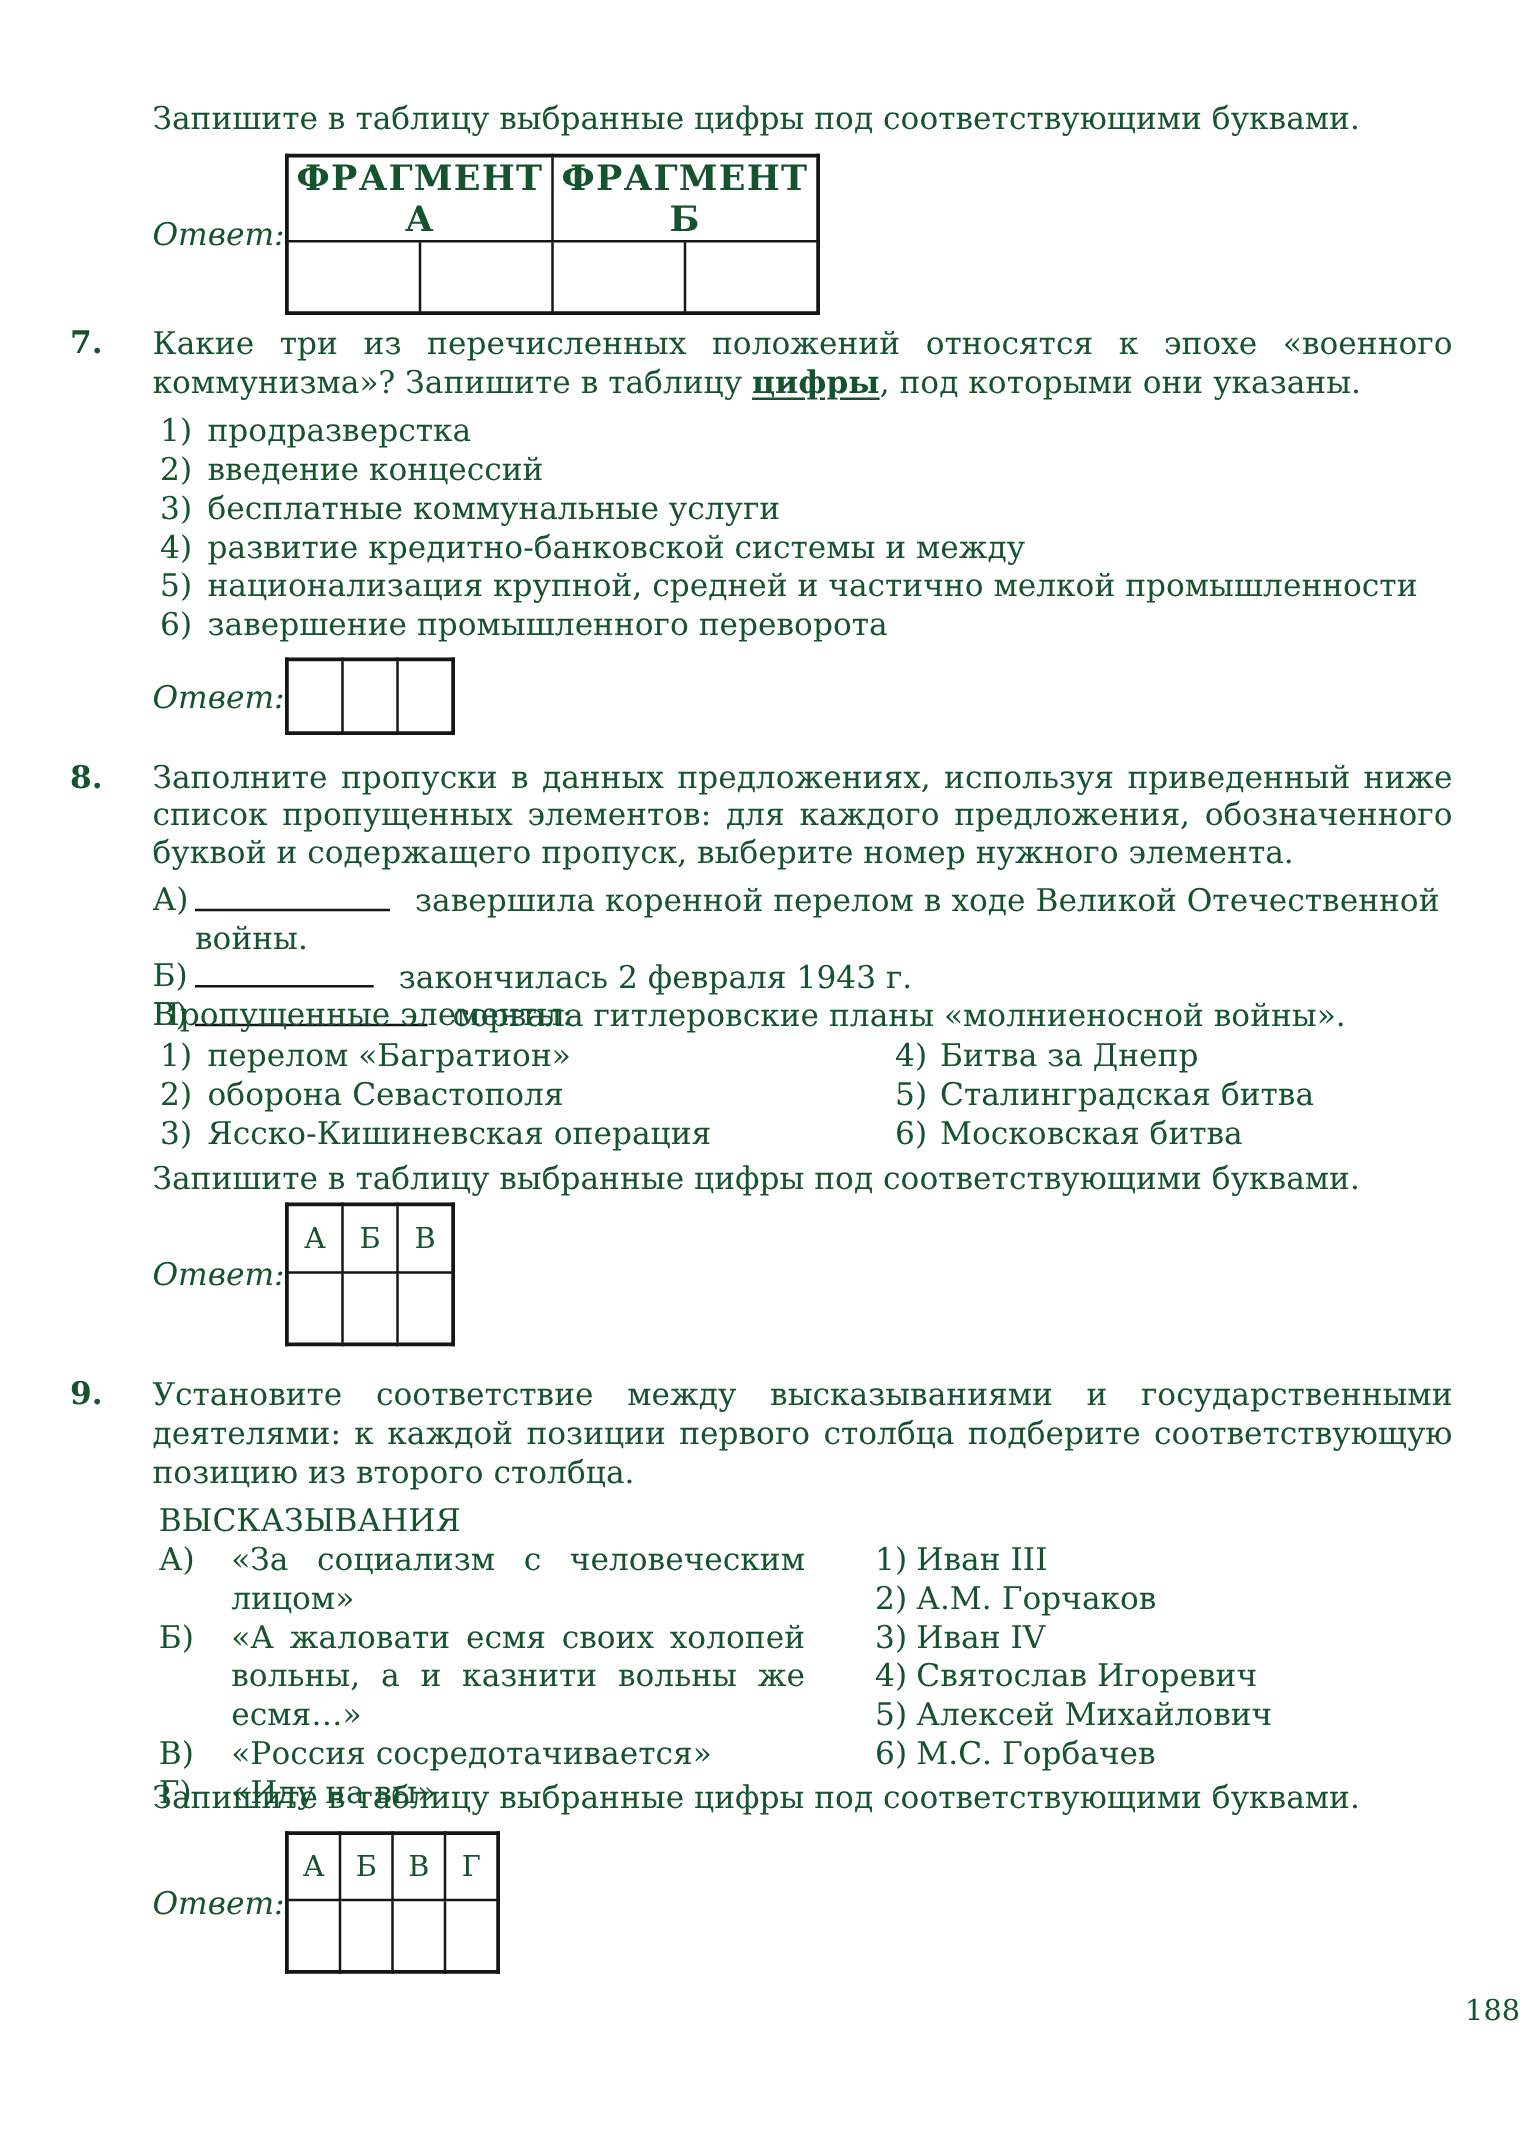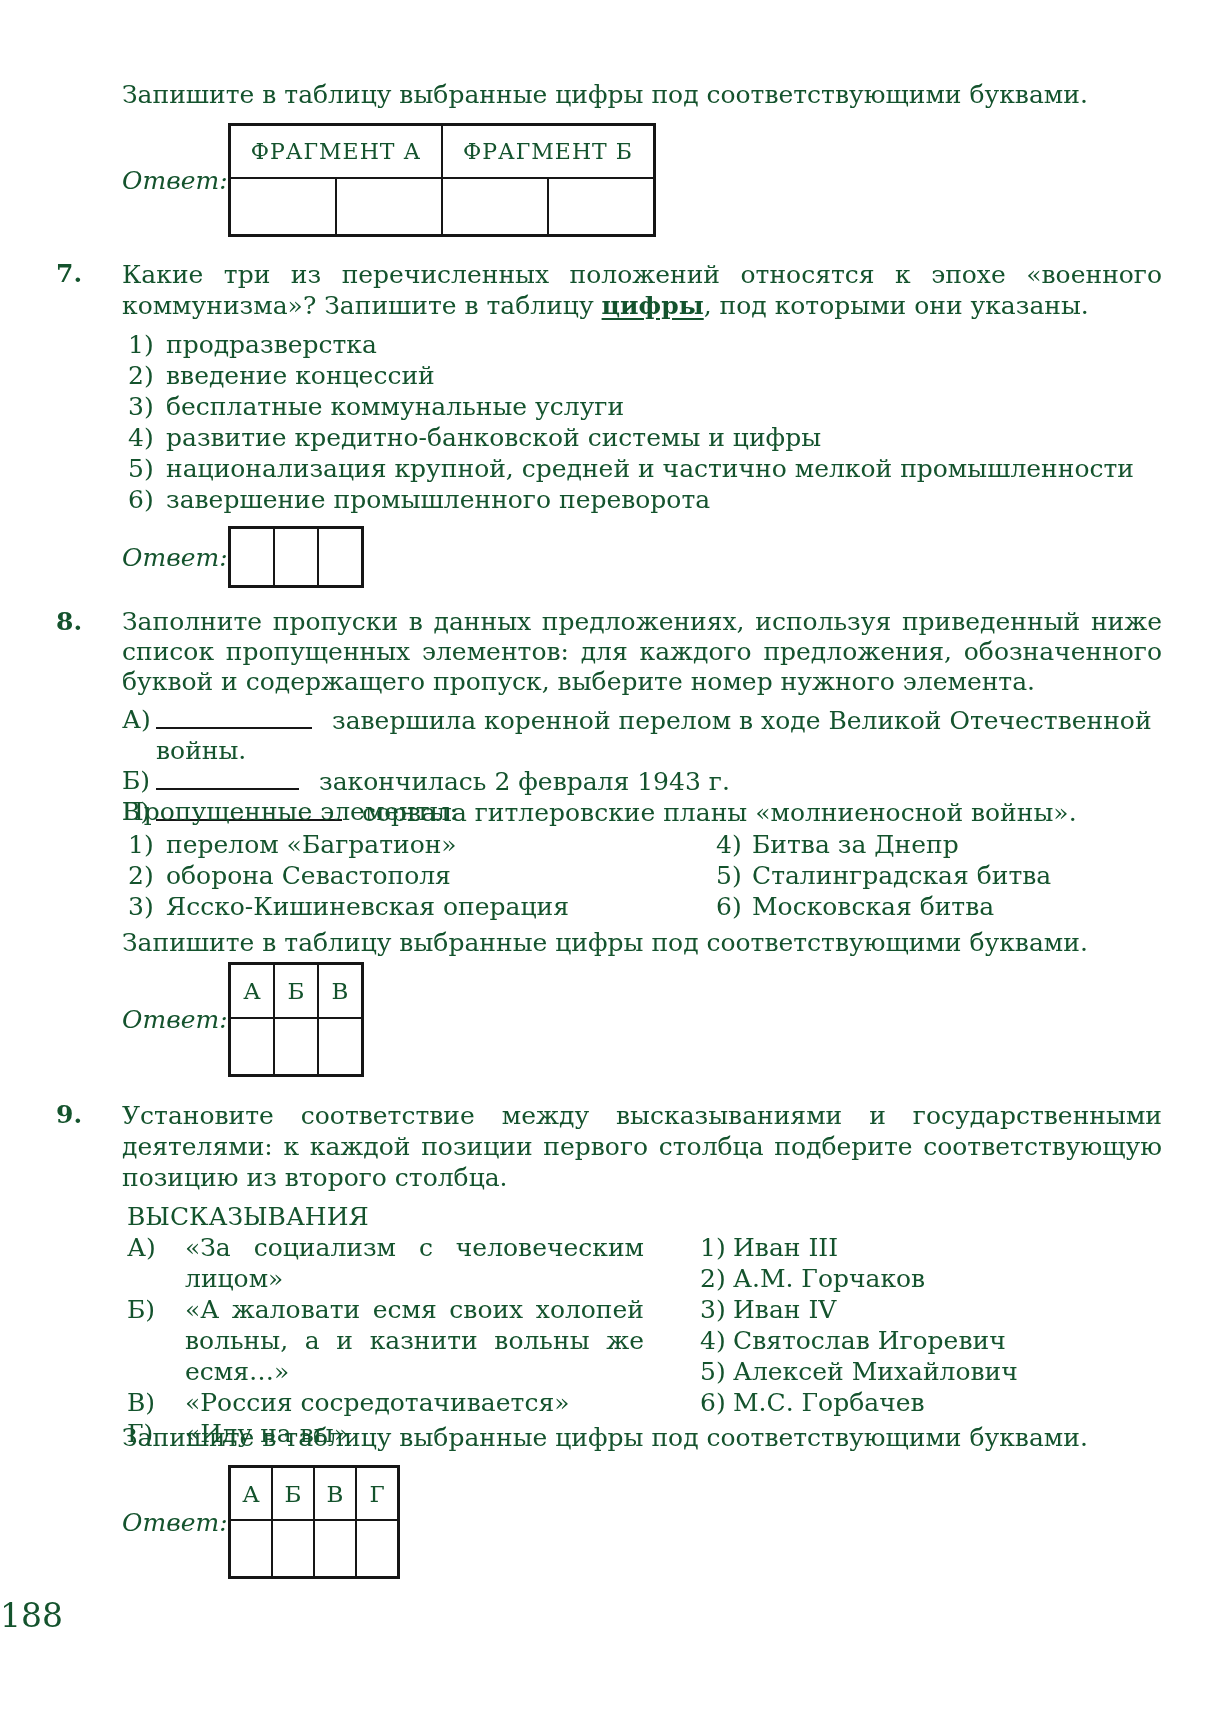--- a/index.html
+++ b/index.html
@@ -33,30 +33,30 @@
     height: 22px;
     vertical-align: baseline;
     margin-right: 20px;
   }
 
   .answer-flex { display: flex; align-items: center; }
   .answer-label { font-style: italic; width: 106px; flex: none; }
 
   table.tbl { border-collapse: collapse; border: 3px solid #161616; }
   table.tbl td { border: 2px solid #161616; padding: 0; text-align: center; vertical-align: middle; }
-  td.fh { width: 208px; height: 51px; font-size: 22px; letter-spacing: 1px; }
+  td.fh { width: 208px; height: 51px; font-size: 28px; letter-spacing: 1px; font-weight: bold; }
   td.fc { width: 104px; height: 55px; }
   td.sc { width: 42px; height: 56px; }
   td.hc { width: 42px; height: 52px; font-size: 23px; }
   td.bc { width: 42px; height: 55px; }
   td.hc9 { width: 40px; height: 51px; font-size: 23px; }
   td.bc9 { width: 40px; height: 55px; }
 
   .col-title { line-height: 31px; }
-  .page-num { width: 100%; text-align: left; font-size: 33px; }
+  .page-num { width: 100%; text-align: right; font-size: 23px; }
 </style>
 </head>
 <body>
 
 <div id="page">
 
   <div class="abs" style="left:122px; top:80px;">Запишите в таблицу выбранные цифры под соответствующими буквами.</div>
 
   <div class="abs answer-flex" style="left:122px; top:123px;">
     <span class="answer-label">Ответ:</span>
@@ -89,21 +89,21 @@
     <div class="opt-row">
       <span class="opt-num">2)</span>
       <span>введение концессий</span>
     </div>
     <div class="opt-row">
       <span class="opt-num">3)</span>
       <span>бесплатные коммунальные услуги</span>
     </div>
     <div class="opt-row">
       <span class="opt-num">4)</span>
-      <span>развитие кредитно-банковской системы и цифры</span>
+      <span>развитие кредитно-банковской системы и между</span>
     </div>
     <div class="opt-row">
       <span class="opt-num">5)</span>
       <span>национализация крупной, средней и частично мелкой промышленности</span>
     </div>
     <div class="opt-row">
       <span class="opt-num">6)</span>
       <span>завершение промышленного переворота</span>
     </div>
   </div>

